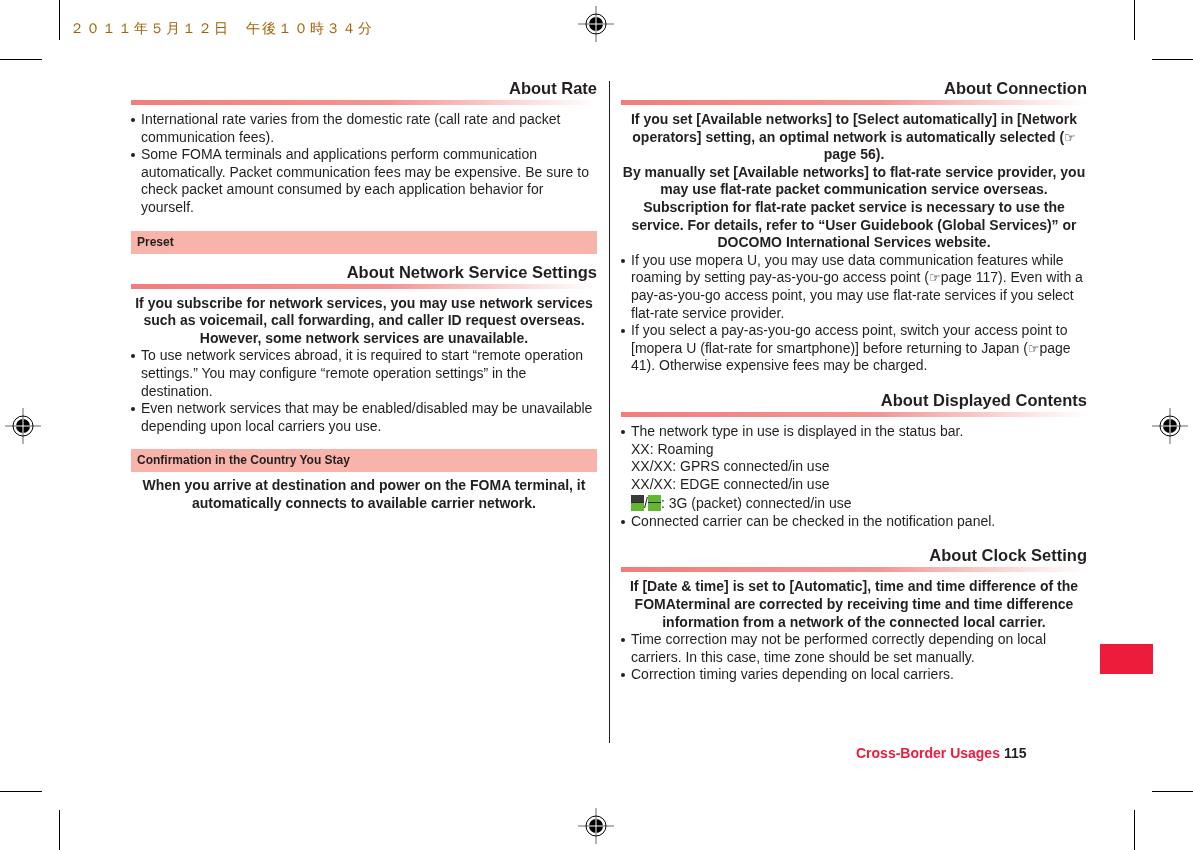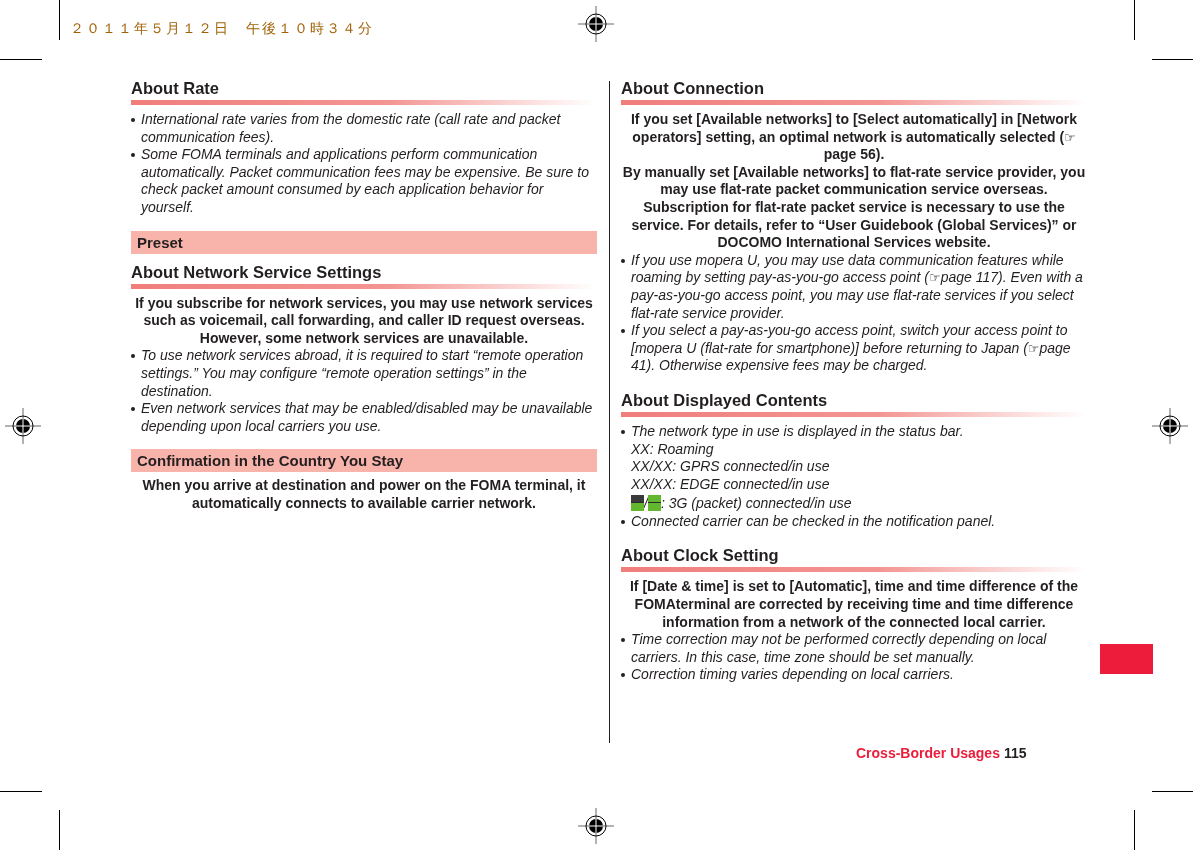--- a/index.html
+++ b/index.html
@@ -12,30 +12,30 @@
 
   .timestamp { position: absolute; left: 70px; top: 20px; font-family: "DejaVu Serif", serif;
                font-size: 14px; letter-spacing: 2px; color: #a16207; }
 
   .col { position: absolute; top: 77px; }
   .col-left { left: 131px; width: 466px; }
   .col-right { left: 621px; width: 466px; }
 
   .divider { position: absolute; left: 609px; top: 81px; width: 1px; height: 662px; background: #231f20; }
 
-  .h-gradient { margin: 0; padding: 0; }
+  .h-gradient { margin: 0; padding: 0; text-align: right; }
   .h-gradient .title { font-weight: bold; font-size: 16.5px; line-height: 22px; display: block; }
   .h-gradient .bar { height: 5px; margin-top: 1px; margin-bottom: 6px;
                      background: linear-gradient(to right, #f07e7b 0%, #f39592 55%, #fde9e8 90%, #ffffff 100%); }
 
-  .h-band { background: #f8b3ab; font-weight: bold; font-size: 15px; line-height: 23px;
+  .h-band { background: #f8b3ab; font-weight: bold; font-size: 12px; line-height: 23px;
             padding-left: 6px; margin: 0 0 7px 0; }
 
   .para-bold { font-weight: bold; font-size: 14px; line-height: 17.6px; margin: 0; text-align: center; }
-  ul.bullets { list-style: none; margin: 0; padding: 0; font-style: italic; }
+  ul.bullets { list-style: none; margin: 0; padding: 0; }
   ul.bullets li { position: relative; padding-left: 10px; font-size: 14px; line-height: 17.6px; }
   ul.bullets li::before { content: ""; position: absolute; left: 0; top: 7px; width: 4px; height: 4px;
                           border-radius: 50%; background: #231f20; }
   .sub-line { display: block; }
 
   .hand { font-family: "DejaVu Sans", sans-serif; font-size: 13px; }
 
   .icon3g { display: inline-block; width: 13px; height: 16px; vertical-align: -3px; position: relative;
             background: #2a2a2a; }
   .icon3g .top { position: absolute; left: 0; top: 0; width: 13px; height: 7px; background: #3a3a3a; }

